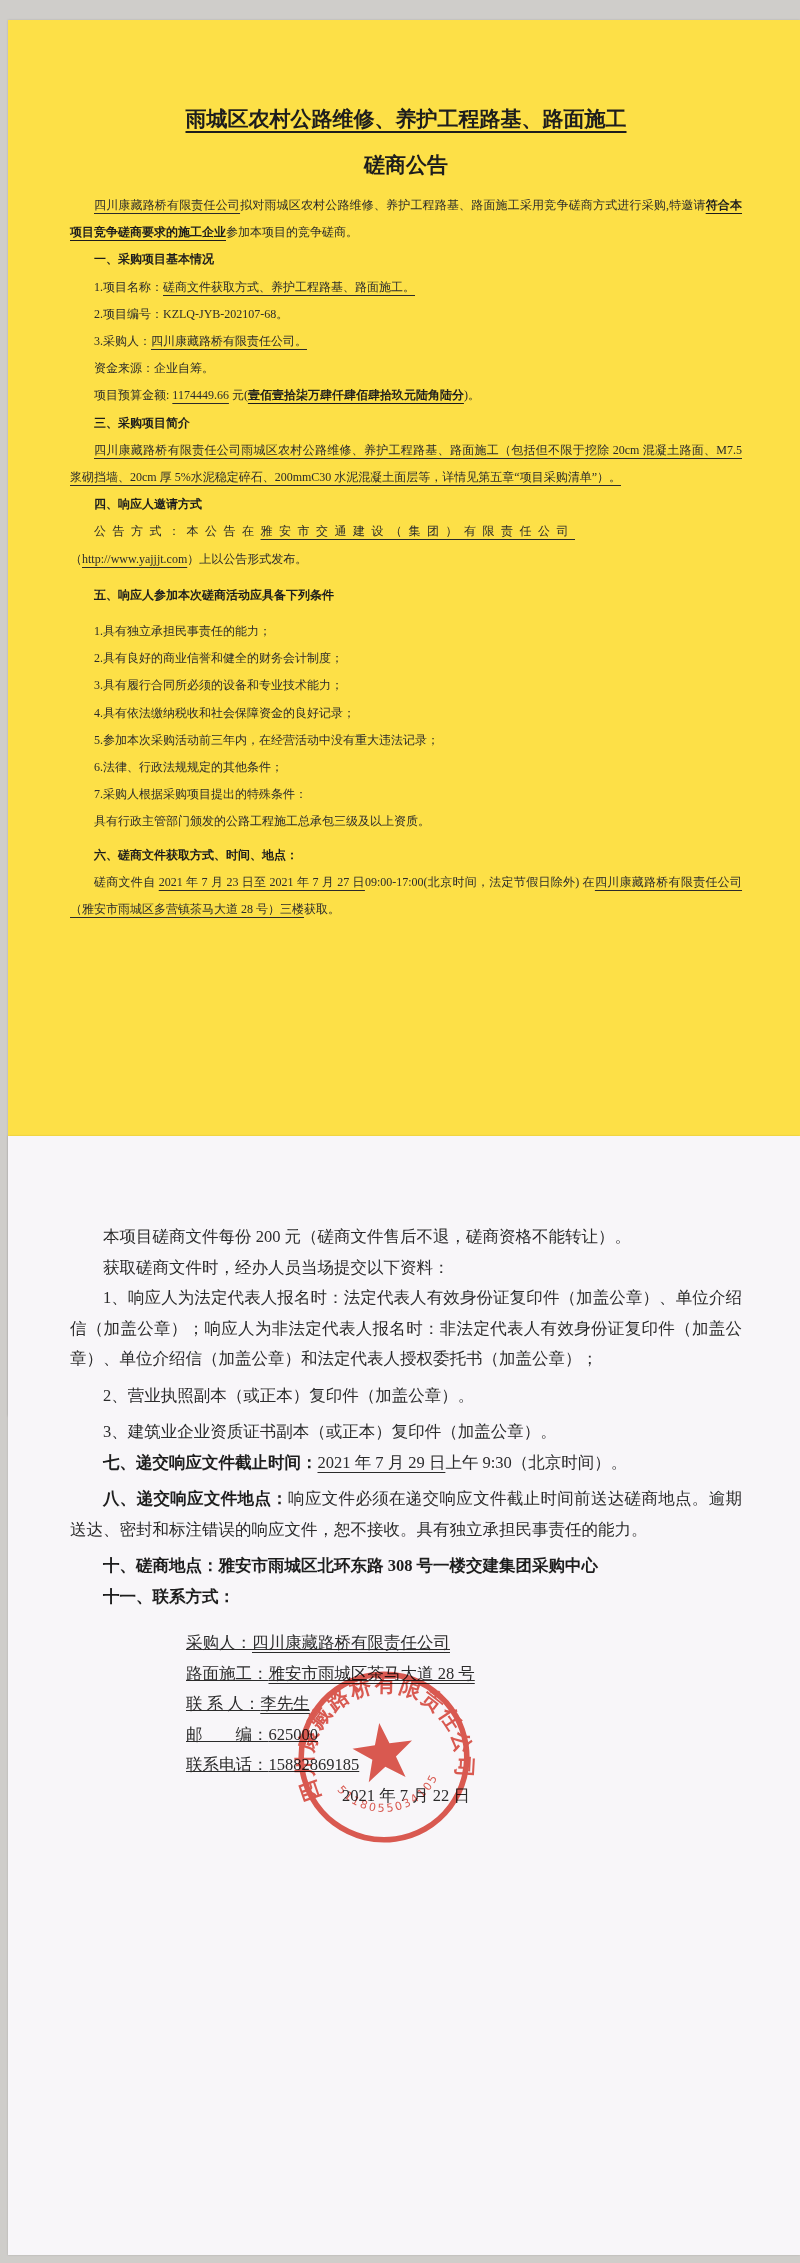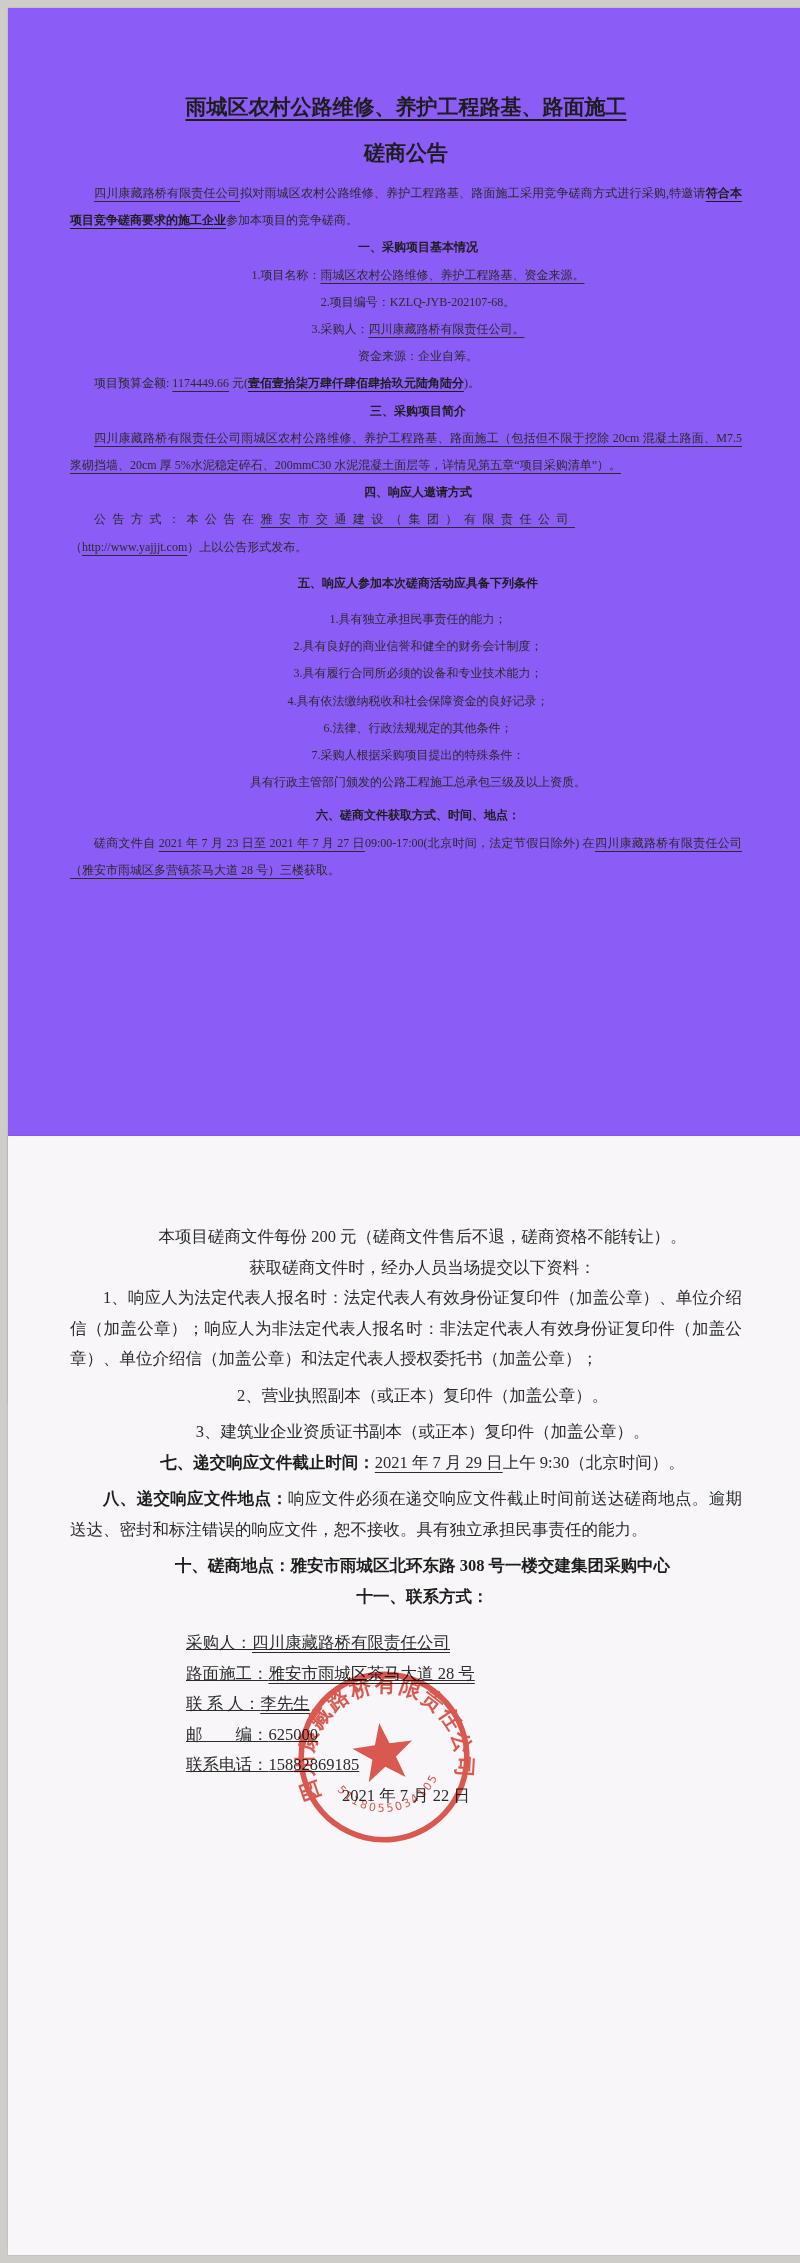--- a/index.html
+++ b/index.html
@@ -13,42 +13,42 @@
   }
   .page{
     position:absolute;
     left:8px;
     width:792px;
     box-sizing:border-box;
     padding-left:62px;
     padding-right:58px;
   }
   .page1{
-    top:8px;height:1396px;
-    background:#8b5cf6;
+    top:20px;height:1396px;
+    background:#fde047;
     box-shadow:0 0 2px rgba(0,0,0,.15);
   }
   .page2{
     top:1136px;height:1119px;
     background:#f8f6f9;
     box-shadow:0 0 2px rgba(0,0,0,.15);
   }
   .title{
     text-align:center;
     font-weight:bold;
     font-size:21px;
     color:#1d1d1d;
     line-height:30px;
   }
   .t1{padding-top:84px;}
   .t2{margin-top:16px;}
   .u-title{text-decoration:underline;text-underline-offset:5px;}
   .page1 p{margin:0;font-size:12px;line-height:27.2px;}
   .page2 p{margin:0;font-size:16.5px;line-height:30.5px;}
-  .ind{text-indent:2em;text-align:center;}
+  .ind{text-indent:2em;}
   .j{text-align:justify;}
   .h{font-weight:bold;color:#1d1d1d;}
   .u{text-decoration:underline;text-underline-offset:4px;}
   .b{font-weight:bold;color:#1d1d1d;}
   .mt{margin-top:9px !important;}
   .mt2{margin-top:6px !important;}
   .intro{margin-top:12px !important;}
   .ls{letter-spacing:6.5px;}
   .first-p2{padding-top:86px;}
   .contacts{margin-left:116px;margin-top:16px;text-decoration:underline;}
@@ -73,38 +73,39 @@
 <body>
 
 <div class="page page1">
 
   <div class="title t1"><span class="u-title">雨城区农村公路维修、养护工程路基、路面施工</span></div>
   <div class="title t2">磋商公告</div>
 
   <p class="ind j intro"><span class="u">四川康藏路桥有限责任公司</span><span>拟对雨城区农村公路维修、养护工程路基、路面施工采用竞争磋商方式进行采购,特邀请</span><span class="u b">符合本项目竞争磋商要求的施工企业</span><span>参加本项目的竞争磋商。</span></p>
 
   <p class="ind h">一、采购项目基本情况</p>
-  <p class="ind"><span>1.项目名称：</span><span class="u">雨城区农村公路维修、养护工程路基、资金来源。</span></p>
+  <p class="ind"><span>1.项目名称：</span><span class="u">磋商文件获取方式、养护工程路基、路面施工。</span></p>
   <p class="ind">2.项目编号：KZLQ-JYB-202107-68。</p>
   <p class="ind"><span>3.采购人：</span><span class="u">四川康藏路桥有限责任公司。</span></p>
 
   <p class="ind">资金来源：企业自筹。</p>
   <p class="ind j"><span>项目预算金额: </span><span class="u">1174449.66</span><span> 元(</span><span class="u b">壹佰壹拾柒万肆仟肆佰肆拾玖元陆角陆分</span><span>)。</span></p>
 
   <p class="ind h">三、采购项目简介</p>
   <p class="ind j"><span class="u">四川康藏路桥有限责任公司雨城区农村公路维修、养护工程路基、路面施工（包括但不限于挖除 20cm 混凝土路面、M7.5 浆砌挡墙、20cm 厚 5%水泥稳定碎石、200mmC30 水泥混凝土面层等，详情见第五章“项目采购清单”）。</span></p>
 
   <p class="ind h">四、响应人邀请方式</p>
   <p class="ind j"><span class="ls">公告方式：本公告在</span><span class="u ls">雅安市交通建设（集团）有限责任公司</span><br><span>（</span><span class="u">http://www.yajjjt.com</span><span>）上以公告形式发布。</span></p>
 
   <p class="ind h mt">五、响应人参加本次磋商活动应具备下列条件</p>
   <p class="ind mt">1.具有独立承担民事责任的能力；</p>
   <p class="ind">2.具有良好的商业信誉和健全的财务会计制度；</p>
   <p class="ind">3.具有履行合同所必须的设备和专业技术能力；</p>
   <p class="ind">4.具有依法缴纳税收和社会保障资金的良好记录；</p>
+  <p class="ind">5.参加本次采购活动前三年内，在经营活动中没有重大违法记录；</p>
   <p class="ind">6.法律、行政法规规定的其他条件；</p>
   <p class="ind">7.采购人根据采购项目提出的特殊条件：</p>
   <p class="ind">具有行政主管部门颁发的公路工程施工总承包三级及以上资质。</p>
 
   <p class="ind h mt2">六、磋商文件获取方式、时间、地点：</p>
   <p class="ind j"><span>磋商文件自 </span><span class="u">2021 年 7 月 23 日至 2021 年 7 月 27 日</span><span>09:00-17:00(北京时间，法定节假日除外) 在</span><span class="u">四川康藏路桥有限责任公司（雅安市雨城区多营镇茶马大道 28 号）三楼</span><span>获取。</span></p>
 
 </div>
 
 <div class="page page2">

